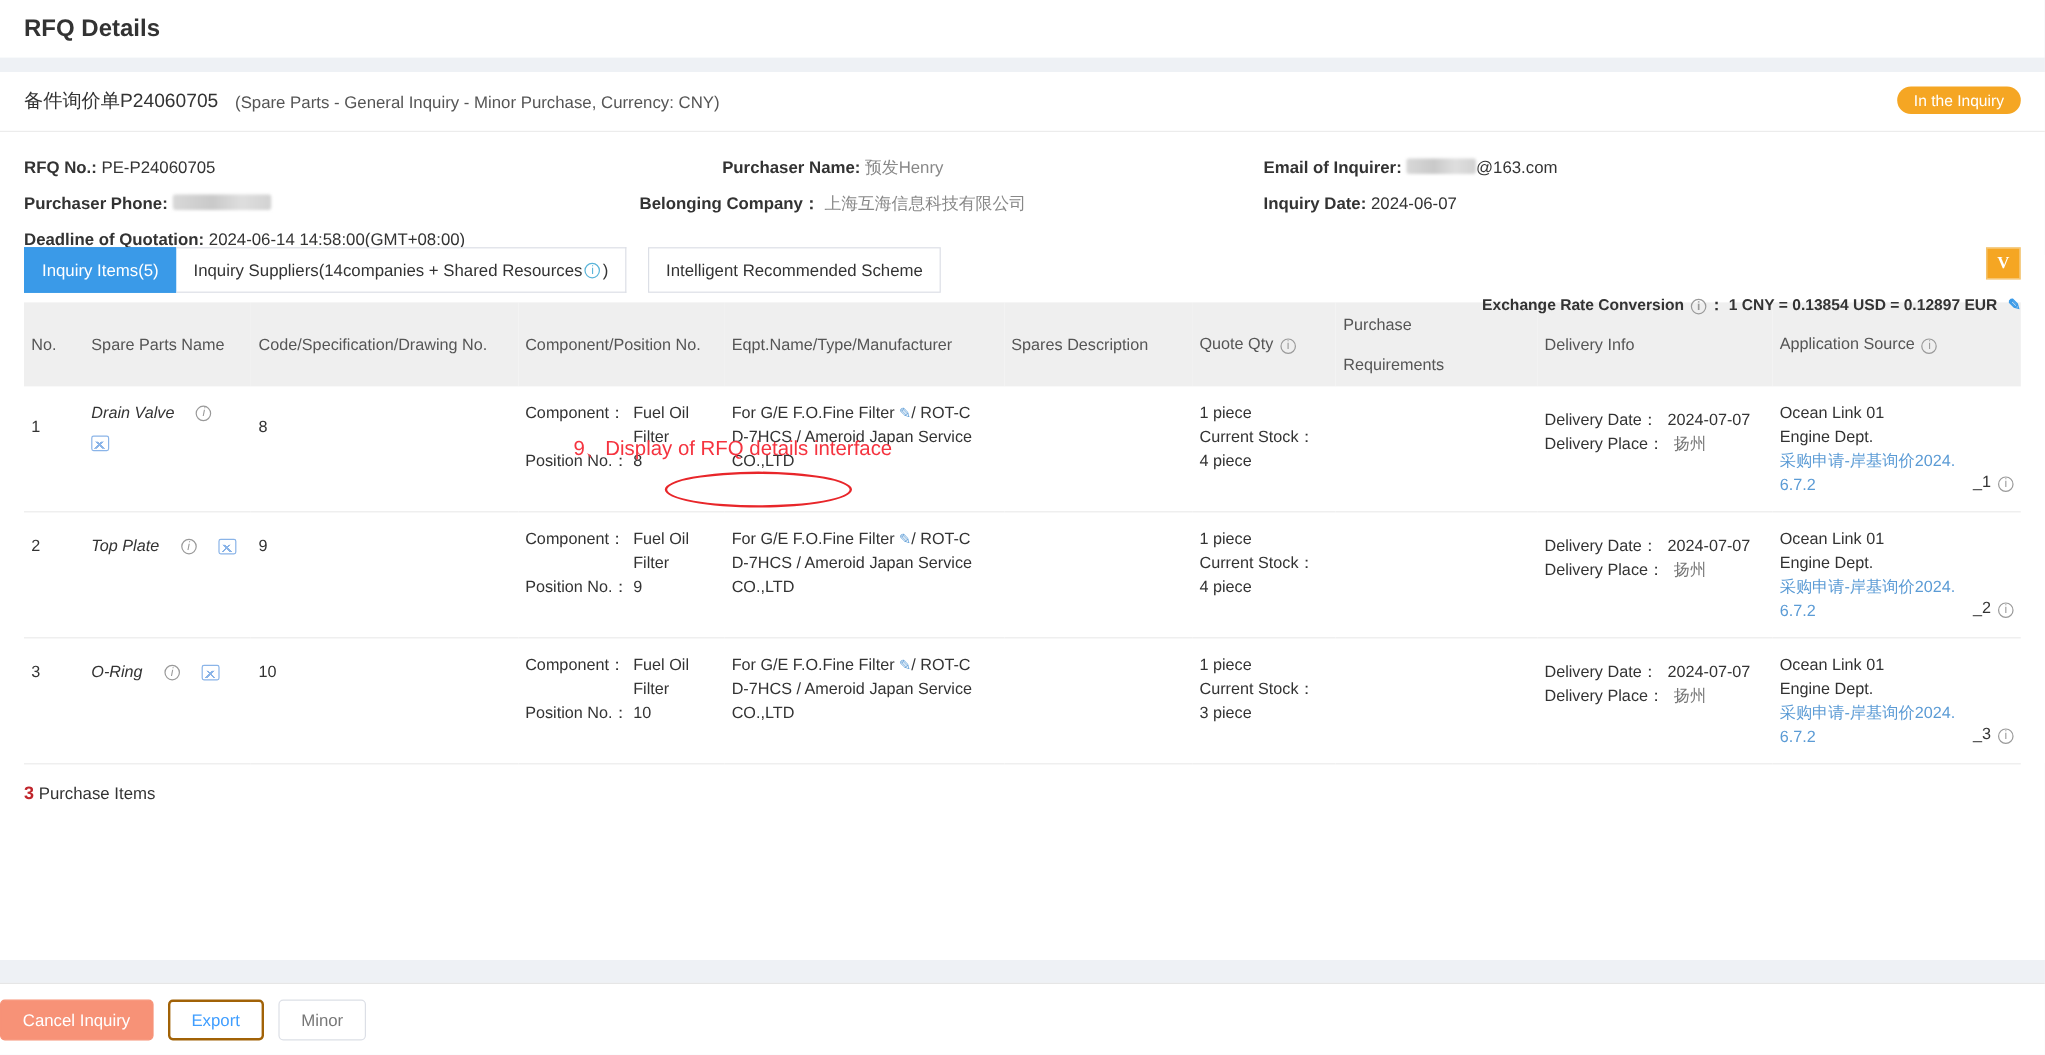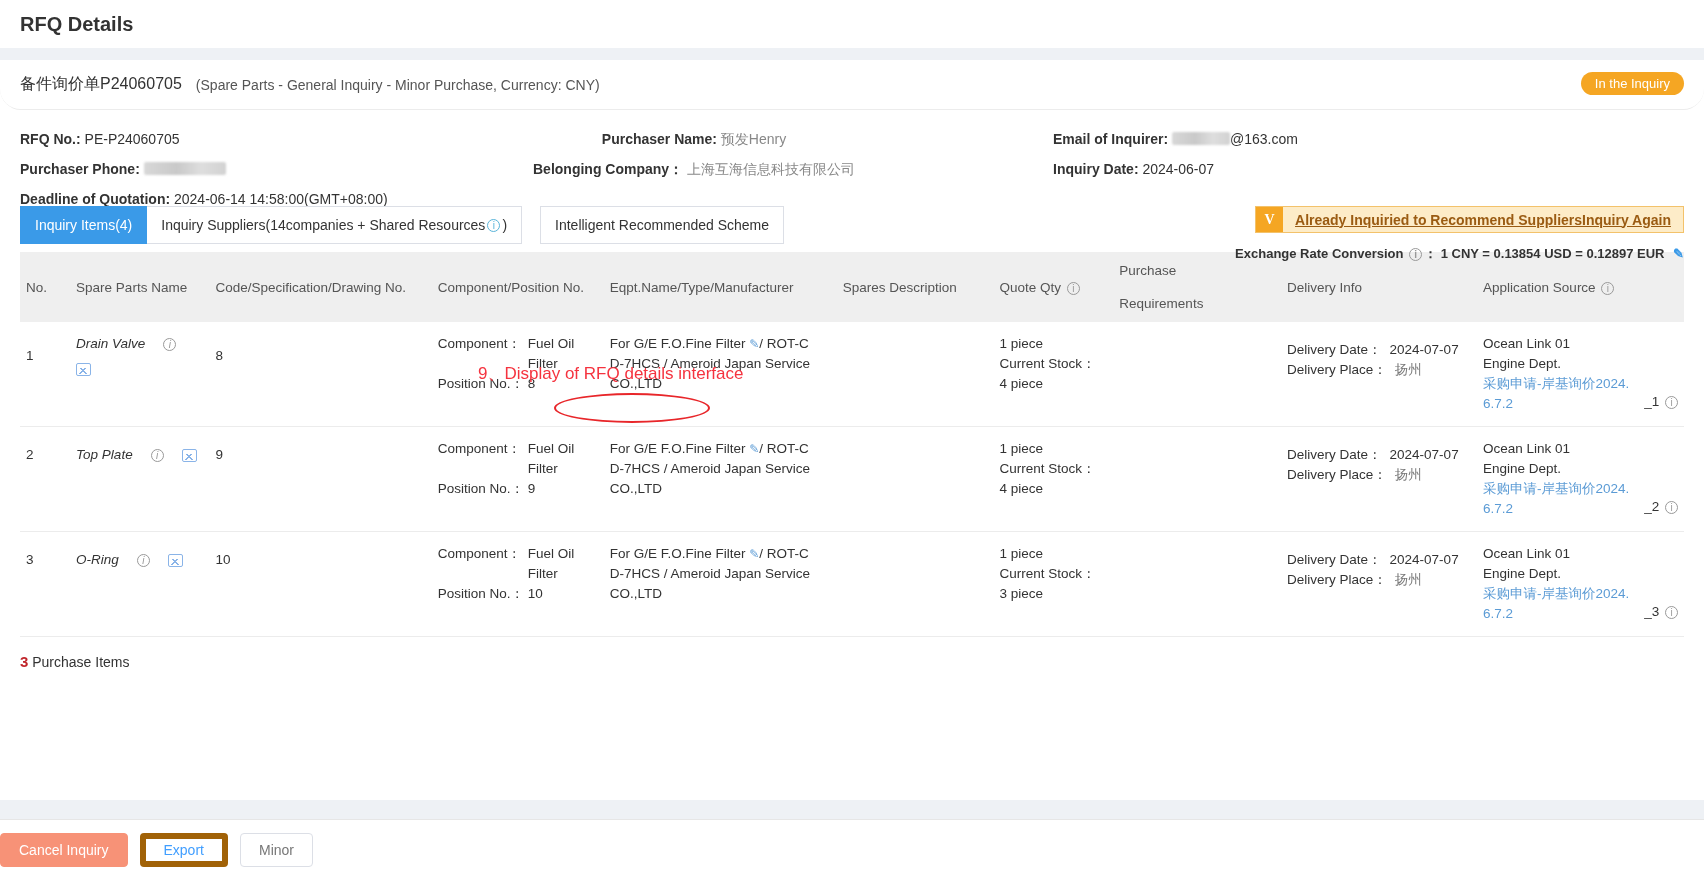--- a/index.html
+++ b/index.html
@@ -37,21 +37,20 @@
   }
 
   
   .order-head {
     height: 50px;
     display: flex;
     align-items: center;
     padding: 0 20px;
     border-bottom: 1px solid #ececec;
     position: relative;
-    border-radius: 21px;
   }
   .order-no {
     font-size: 16px;
     color: #333;
     margin-right: 14px;
   }
   .order-sub {
     font-size: 14px;
     color: #555;
   }
@@ -264,21 +263,21 @@
   .btn {
     height: 34px;
     padding: 0 18px;
     border-radius: 4px;
     font-size: 14px;
     display: flex; align-items: center; justify-content: center;
     cursor: pointer;
     white-space: nowrap;
   }
   .btn-danger { background: #f79277; color: #fff; border: 1px solid #f79277; }
-  .btn-primary-o { background: #fff; color: #409eff; border: 6px solid #a16207; }
+  .btn-primary-o { background: #fff; color: #409eff; border: 2px solid #a16207; }
   .btn-default { background: #fff; color: #777; border: 1px solid #dcdfe6; }
 
   .mark-ico { color:#5b9bd5; font-size:12px; }
 </style>
 </head>
 <body>
 
 <div class="page-titlebar">
   <div class="page-title">RFQ Details</div>
 </div>
@@ -326,35 +325,34 @@
       <div class="meta-row">
         <span class="meta-k">Inquiry Date:</span>
         <span class="meta-v">2024-06-07</span>
       </div>
     </div>
   </div>
 
   <div class="tabs-wrap">
     <div class="tabs">
       <div class="tab active">
-        <span>Inquiry Items(4)</span>
+        <span>Inquiry Items(5)</span>
       </div>
       <div class="tab">
         <span>Inquiry Suppliers(14companies + Shared Resources</span>
         <span class="info-i">i</span>
         <span>)</span>
       </div>
       <div class="tab gap">
         <span>Intelligent Recommended Scheme</span>
       </div>
     </div>
 
     <div class="notice">
       <div class="notice-badge">V</div>
-      <div class="notice-text">Already Inquiried to Recommend SuppliersInquiry Again</div>
     </div>
 
     <div class="rate-line">
       <span>Exchange Rate Conversion</span>
       <span class="info-i grey">i</span><span>：</span>
       <span>1 CNY = 0.13854 USD = 0.12897 EUR</span>
       <span class="edit-ico">✎</span>
     </div>
   </div>
 

